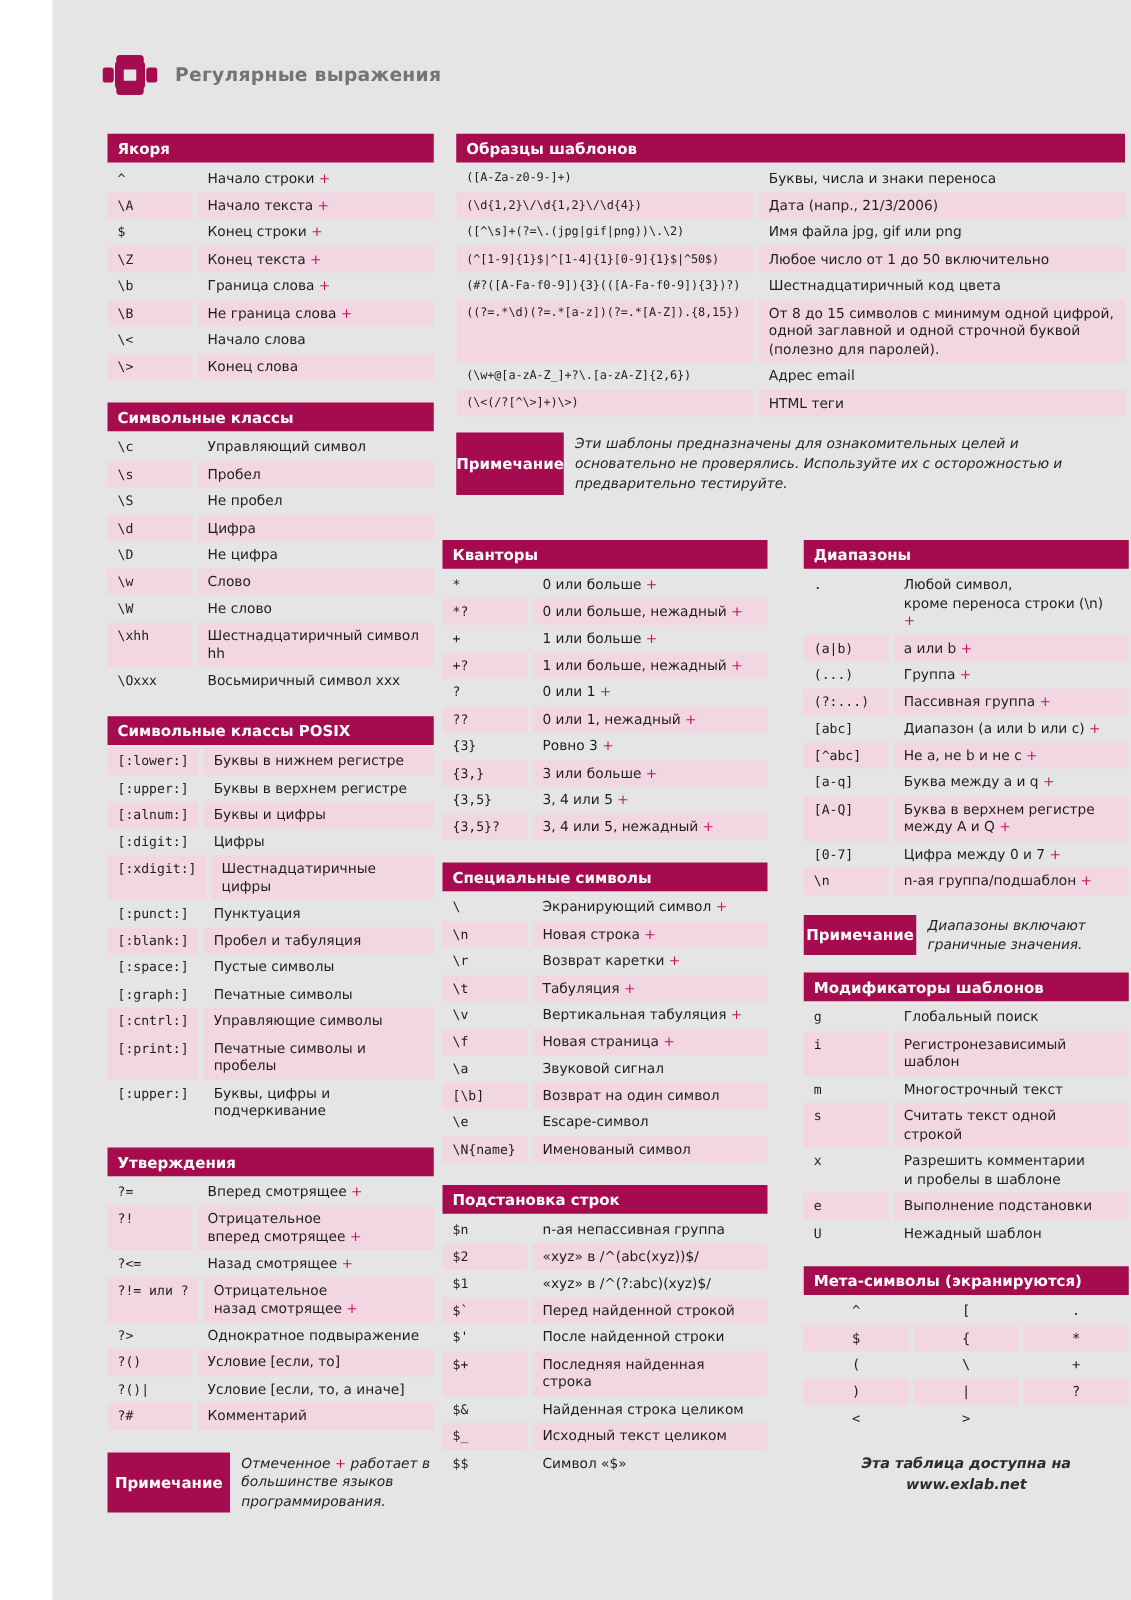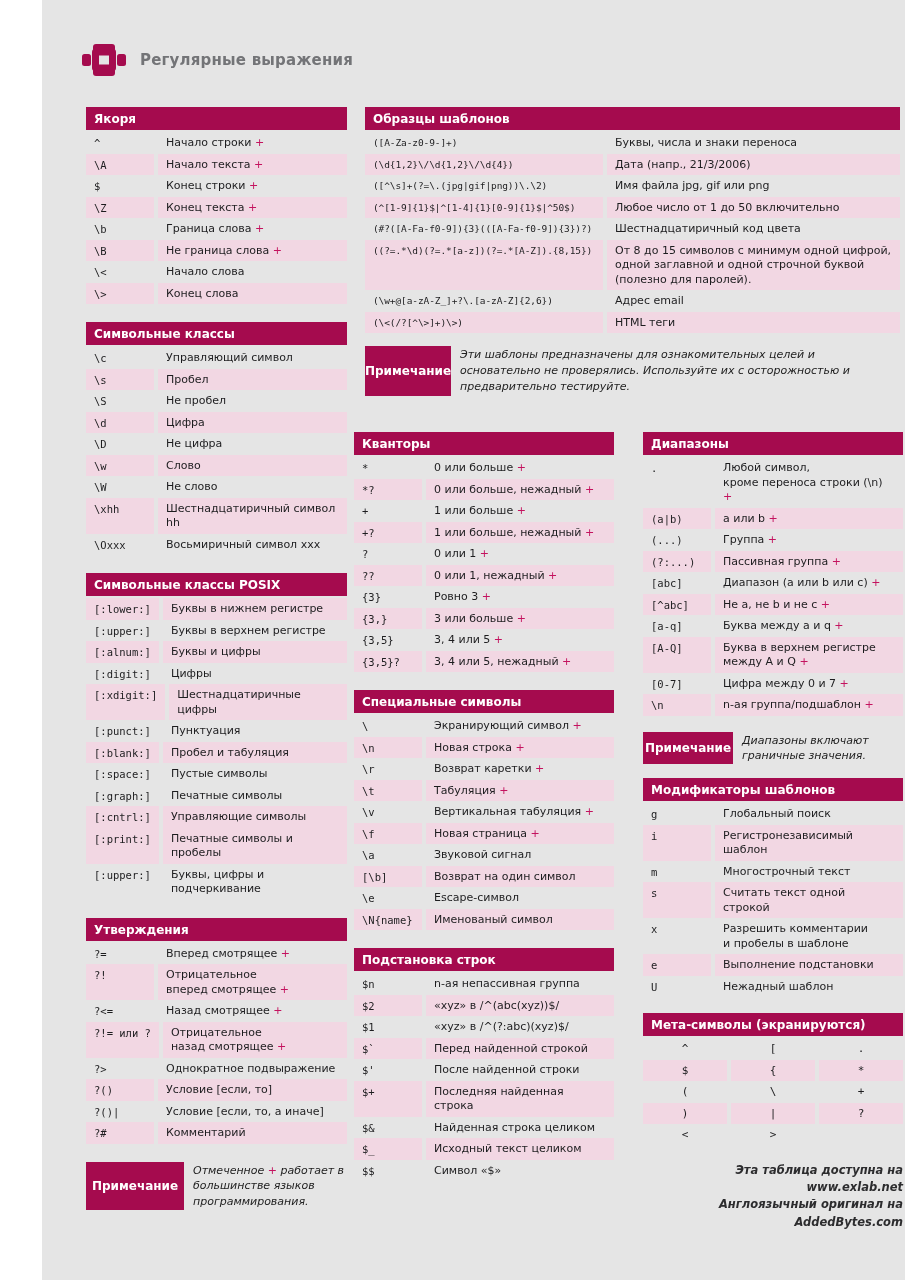--- a/index.html
+++ b/index.html
@@ -28,21 +28,21 @@
             display:flex;align-items:center;justify-content:center;}
   .note-text{font-style:italic;font-size:11px;line-height:1.45;color:#222;padding-top:1px;}
   .note-samples .note-box{width:86px;height:50px;}
   .note-samples .note-text{max-width:428px;font-style:italic;}
   .note-ranges{margin-bottom:14px;}
   .note-ranges .note-box{width:90px;height:32px;}
   .note-ranges .note-text{max-width:150px;}
   .note-marked{margin-top:0;}
   .note-marked .note-box{width:98px;height:48px;}
   .note-marked .note-text{max-width:160px;}
-  .footer{margin-top:16px;text-align:right;font-weight:bold;font-style:italic;
+  .footer{margin-top:16px;text-align:center;font-weight:bold;font-style:italic;
           font-size:11.5px;line-height:1.5;color:#2c2c2e;}
 </style>
 </head>
 <body>
 
 <div class="page">
 
   <div class="brand">
     <svg width="44" height="32" viewBox="0 0 44 32">
       <g fill="#a50b4e">
@@ -522,17 +522,16 @@
           </div>
           <div class="row meta-row">
             <div class="cell">&lt;</div>
             <div class="cell">&gt;</div>
             <div class="cell"></div>
           </div>
         </div>
     </section>
     <div class="footer">
       <div>Эта таблица доступна на www.exlab.net</div>
-      <div>Англоязычный оригинал на AddedBytes.com</div>
     </div>
   </div>
 
 </div>
 
 </body></html>

